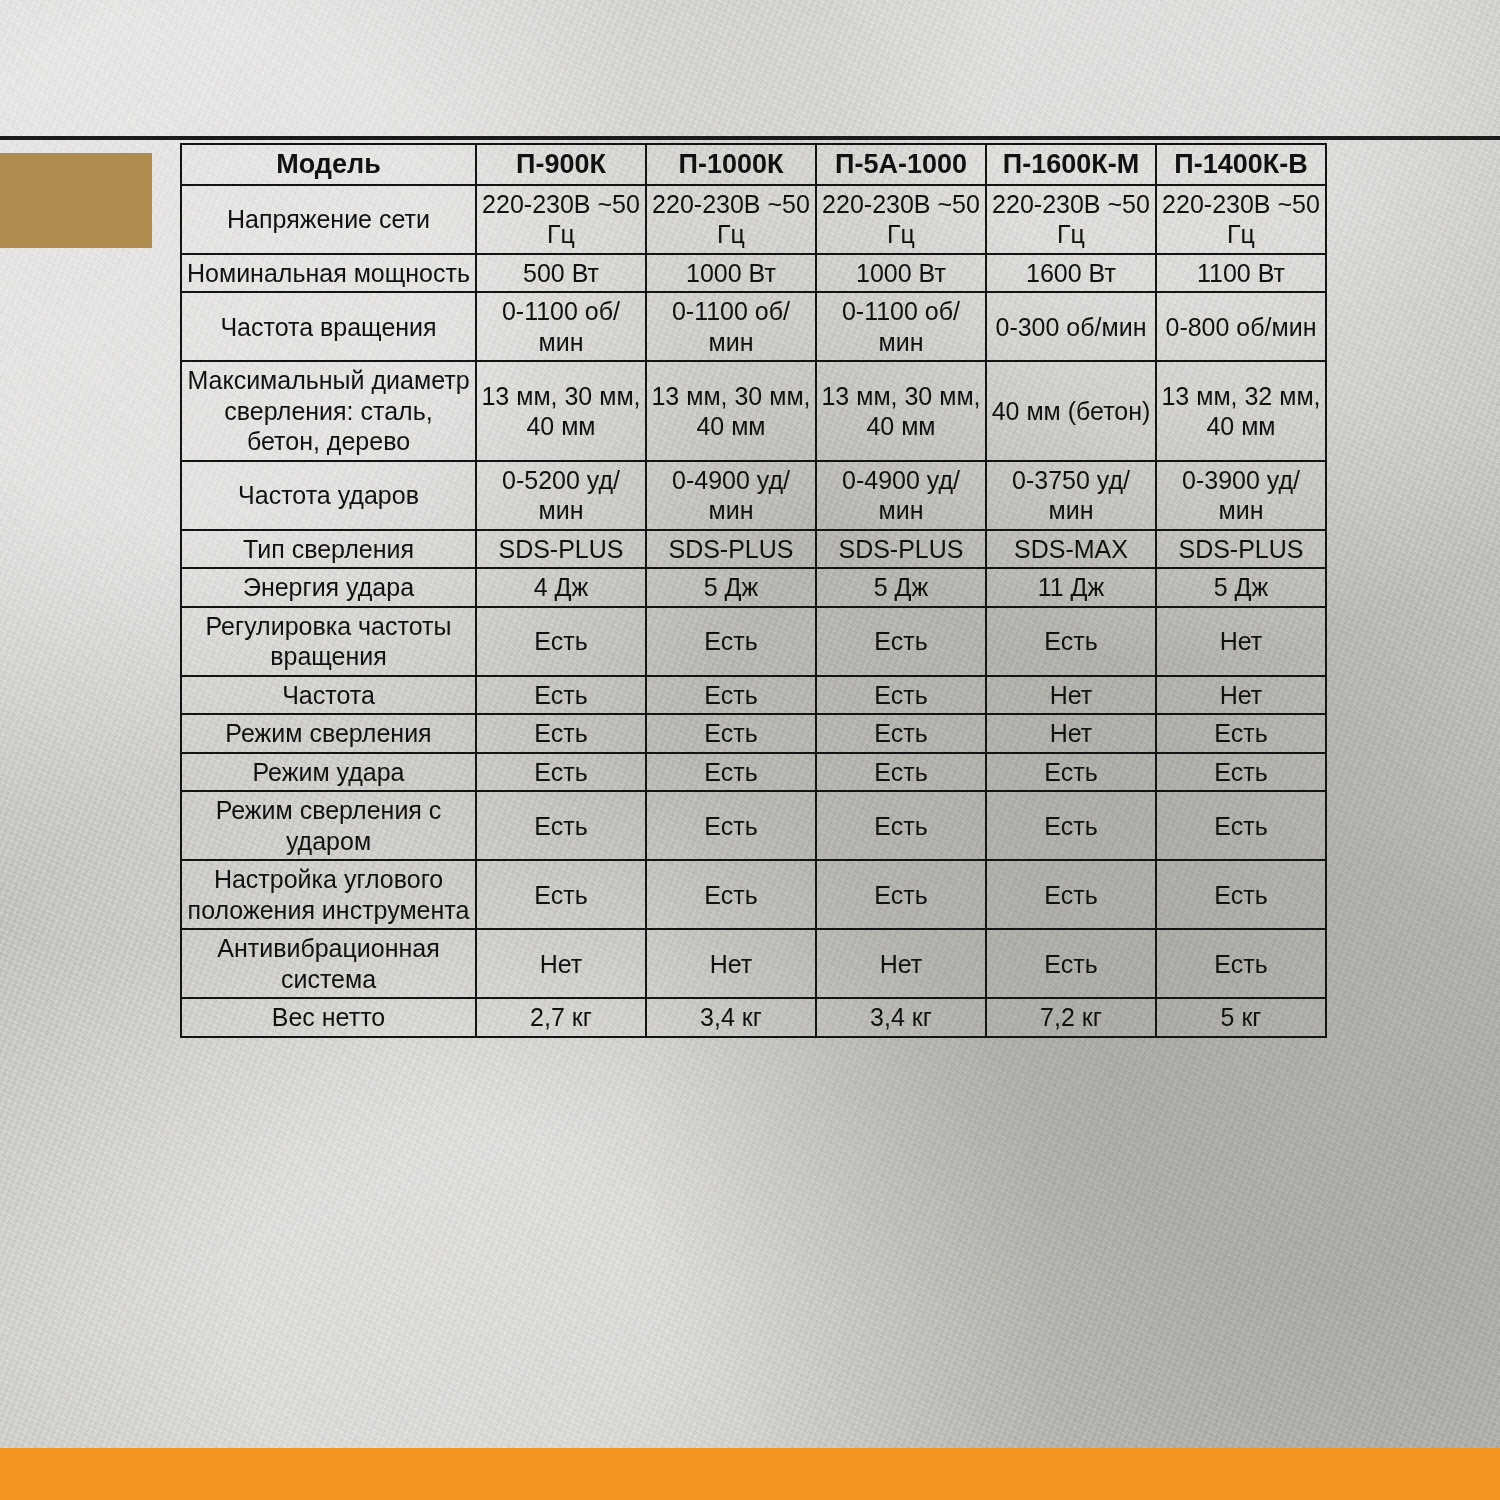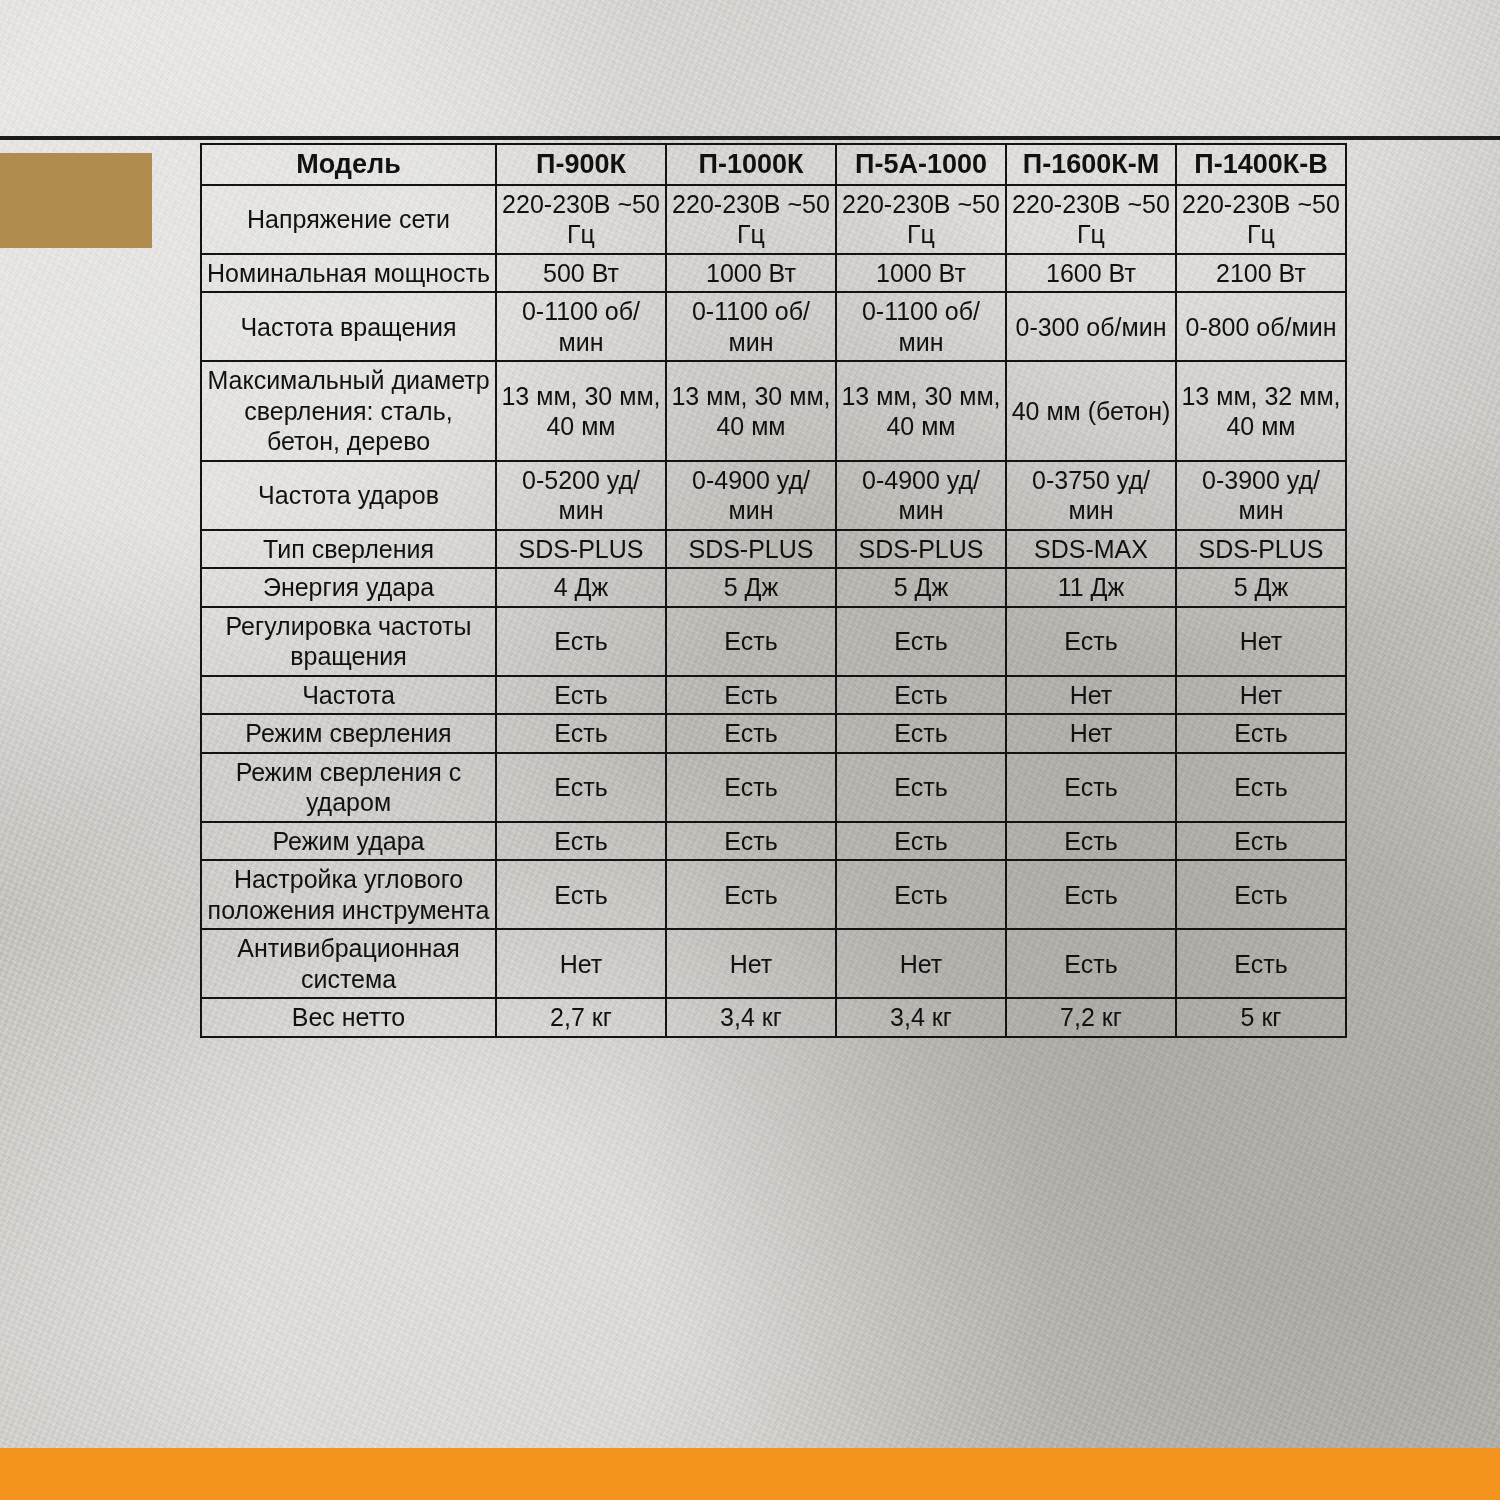--- a/index.html
+++ b/index.html
@@ -69,21 +69,20 @@
     position: absolute;
     left: 180px;
     top: 143px;
     width: 1085px;
   }
   table.spec {
     border-collapse: collapse;
     width: 1085px;
     background: transparent;
     table-layout: fixed;
-    margin-left: 20px;
   }
   table.spec td, table.spec th {
     border: 2px solid #131313;
     text-align: center;
     vertical-align: middle;
     font-size: 25px;
     color: #111;
     padding: 3px 4px;
     line-height: 1.22;
     background: transparent;
@@ -137,21 +136,21 @@
           <td class="val">220-230В ~50 Гц</td>
           <td class="val">220-230В ~50 Гц</td>
           <td class="val">220-230В ~50 Гц</td>
         </tr>
         <tr>
           <td class="rowhead">Номинальная мощность</td>
           <td class="val">500 Вт</td>
           <td class="val">1000 Вт</td>
           <td class="val">1000 Вт</td>
           <td class="val">1600 Вт</td>
-          <td class="val">2100 Вт</td>
+          <td class="val">1100 Вт</td>
         </tr>
         <tr>
           <td class="rowhead">Частота вращения</td>
           <td class="val">0-1100 об/мин</td>
           <td class="val">0-1100 об/мин</td>
           <td class="val">0-1100 об/мин</td>
           <td class="val">0-300 об/мин</td>
           <td class="val">0-800 об/мин</td>
         </tr>
         <tr>
@@ -204,29 +203,29 @@
         </tr>
         <tr>
           <td class="rowhead">Режим сверления</td>
           <td class="val">Есть</td>
           <td class="val">Есть</td>
           <td class="val">Есть</td>
           <td class="val">Нет</td>
           <td class="val">Есть</td>
         </tr>
         <tr>
+          <td class="rowhead">Режим удара</td>
+          <td class="val">Есть</td>
+          <td class="val">Есть</td>
+          <td class="val">Есть</td>
+          <td class="val">Есть</td>
+          <td class="val">Есть</td>
+        </tr>
+        <tr>
           <td class="rowhead">Режим сверления с ударом</td>
-          <td class="val">Есть</td>
-          <td class="val">Есть</td>
-          <td class="val">Есть</td>
-          <td class="val">Есть</td>
-          <td class="val">Есть</td>
-        </tr>
-        <tr>
-          <td class="rowhead">Режим удара</td>
           <td class="val">Есть</td>
           <td class="val">Есть</td>
           <td class="val">Есть</td>
           <td class="val">Есть</td>
           <td class="val">Есть</td>
         </tr>
         <tr>
           <td class="rowhead">Настройка углового положения инструмента</td>
           <td class="val">Есть</td>
           <td class="val">Есть</td>

